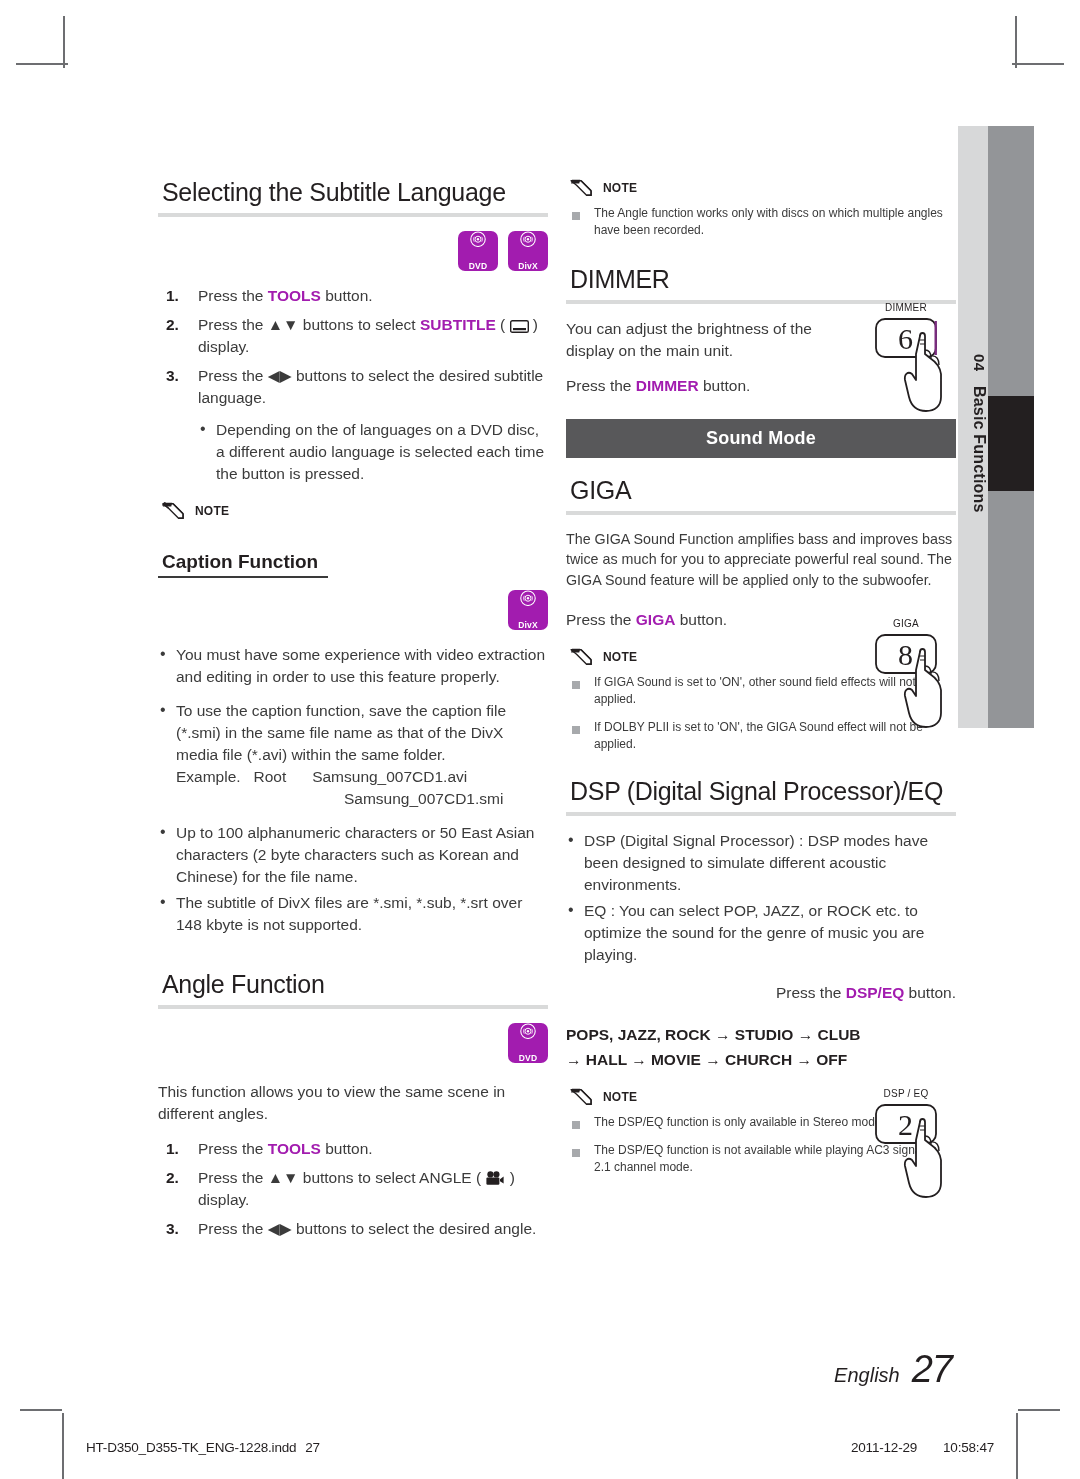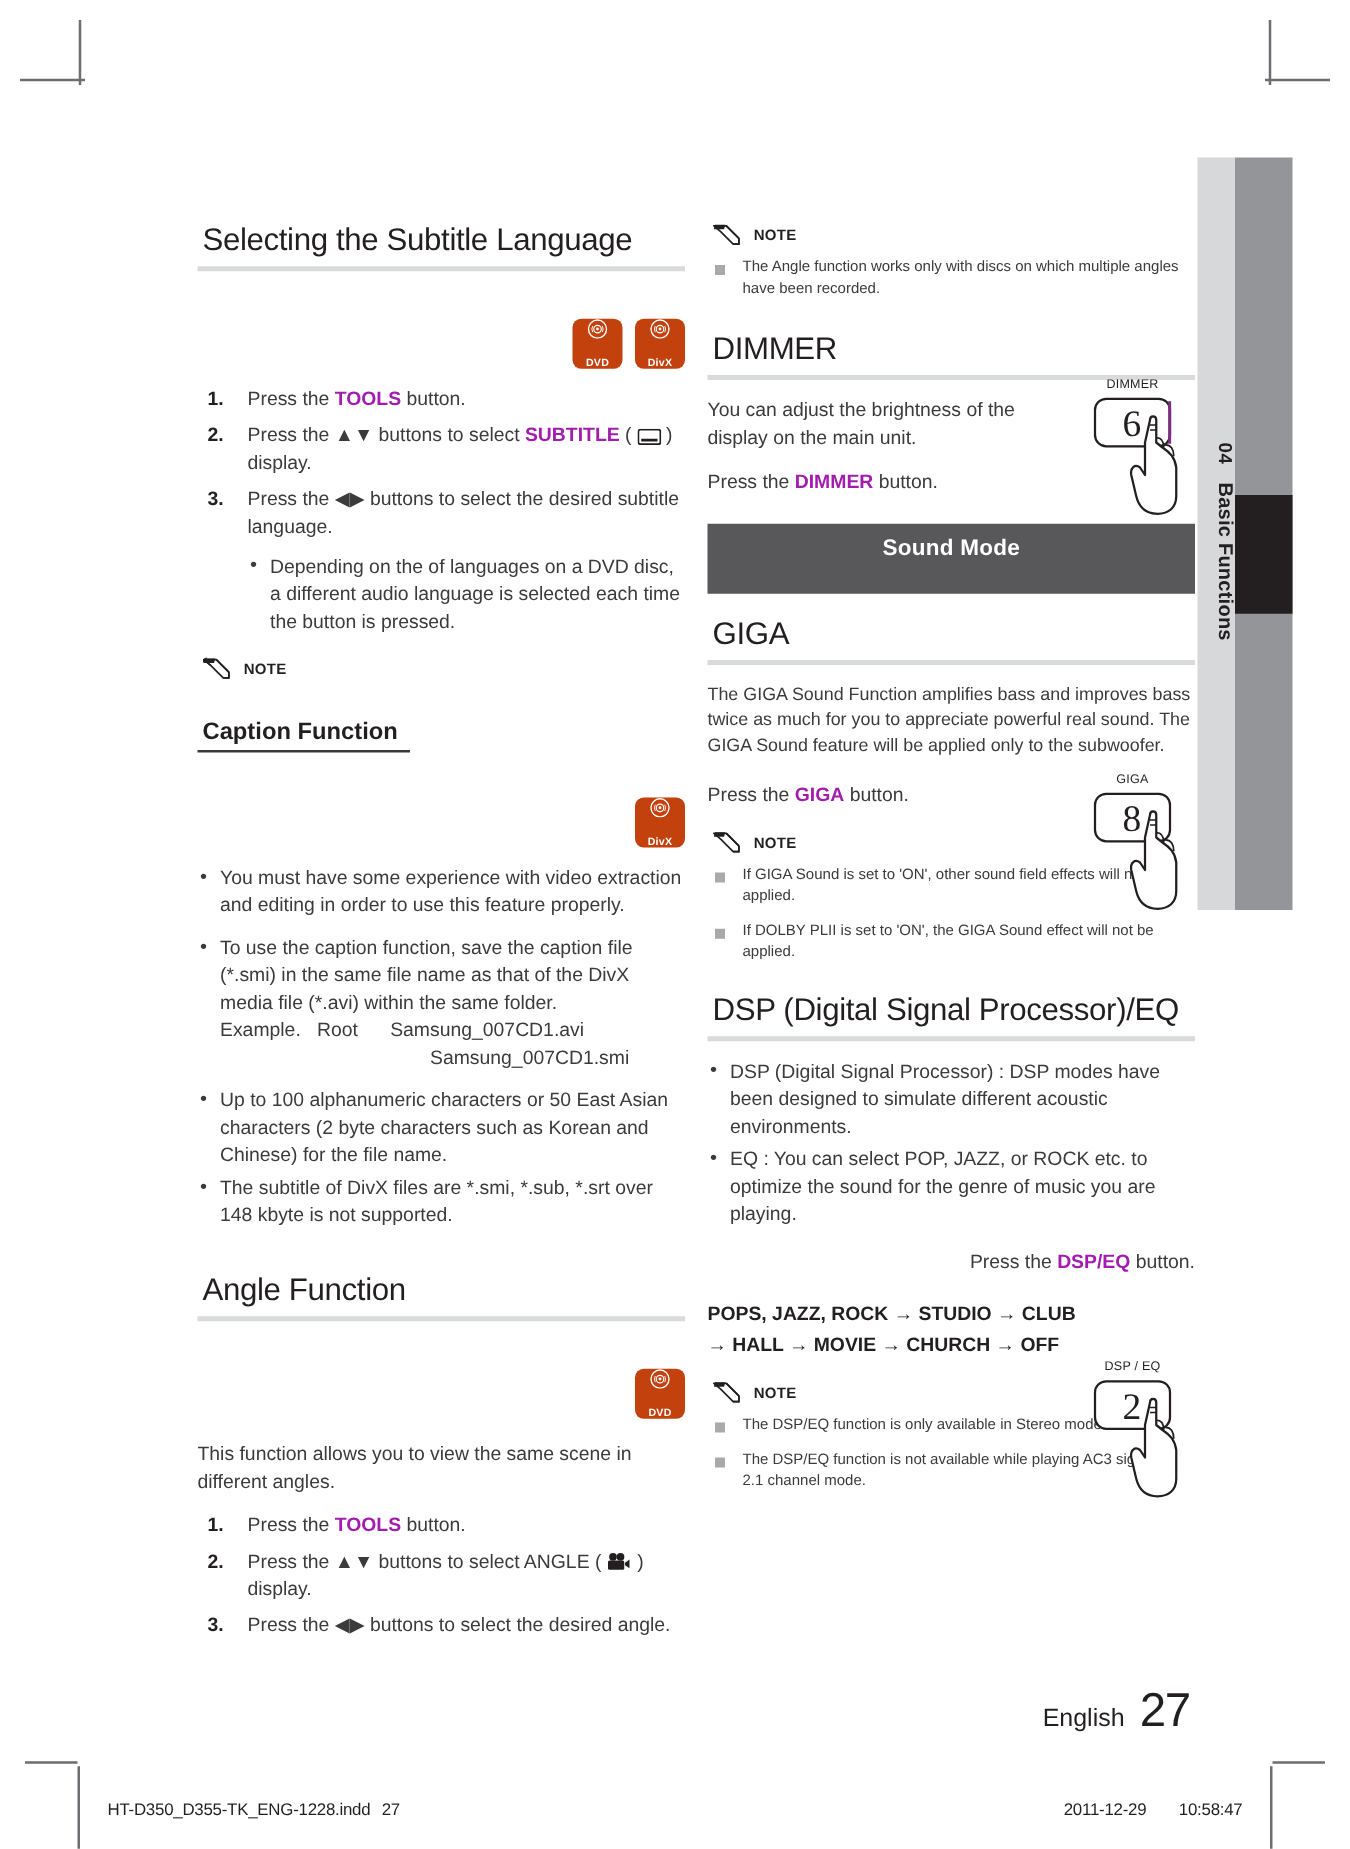--- a/index.html
+++ b/index.html
@@ -129,40 +129,39 @@
   .sqlist li:before {
     content: "";
     position: absolute; left: 6px; top: 7px;
     width: 8px; height: 8px; background: #a7a9ac;
   }
 
   
   .badge-row { display: flex; gap: 10px; justify-content: flex-end; margin: 6px 0 14px 0; }
   .disc-badge {
     width: 40px; height: 40px;
-    background: #c2410c;
+    background: #a21caf;
     border-radius: 7px;
     display: flex; flex-direction: column;
     align-items: center; justify-content: center;
     gap: 15px;
-    margin-top: 24px;
   }
   .disc-badge .disc-label {
     font-size: 8.5px; font-weight: bold; color: #ffffff;
     letter-spacing: 0.2px; line-height: 1;
   }
 
   
   .band {
     background: #58585a;
     color: #ffffff;
     font-size: 18px;
     font-weight: bold;
     text-align: center;
-    padding: 9px 0 26px 0;
+    padding: 9px 0 9px 0;
     margin: 22px 0 18px 0;
     letter-spacing: 0.2px;
   }
 
   
   .btn-illus {
     position: absolute;
     width: 96px; height: 118px;
   }
   .btn-illus .btn-caption {
@@ -213,21 +212,21 @@
     font-size: 15px;
     color: #231f20;
   }
   .side-tab-num { font-weight: bold; font-size: 15px; letter-spacing: 0.5px; }
   .side-tab-name { font-weight: bold; font-size: 16px; margin-top: 14px; letter-spacing: 0.2px; }
 
   
   .page-num-wrap {
     position: absolute;
     right: 128px; bottom: 88px;
-    display: flex; align-items: baseline; gap: 12px;
+    display: flex; align-items: baseline; gap: 12px; font-style: italic;
   }
   .page-lang { font-size: 20px; color: #231f20; }
   .page-no  { font-size: 38px; color: #231f20; letter-spacing: -1px; }
 
   .foot-rule-l { position: absolute; left: 20px; bottom: 68px; width: 42px; height: 2px; background: #6d6e71; }
   .foot-rule-r { position: absolute; right: 20px; bottom: 68px; width: 42px; height: 2px; background: #6d6e71; }
   .foot-tick-l { position: absolute; left: 62px; bottom: 0px; width: 2px; height: 66px; background: #6d6e71; }
   .foot-tick-r { position: absolute; right: 62px; bottom: 0px; width: 2px; height: 66px; background: #6d6e71; }
 
   .imprint-left {

